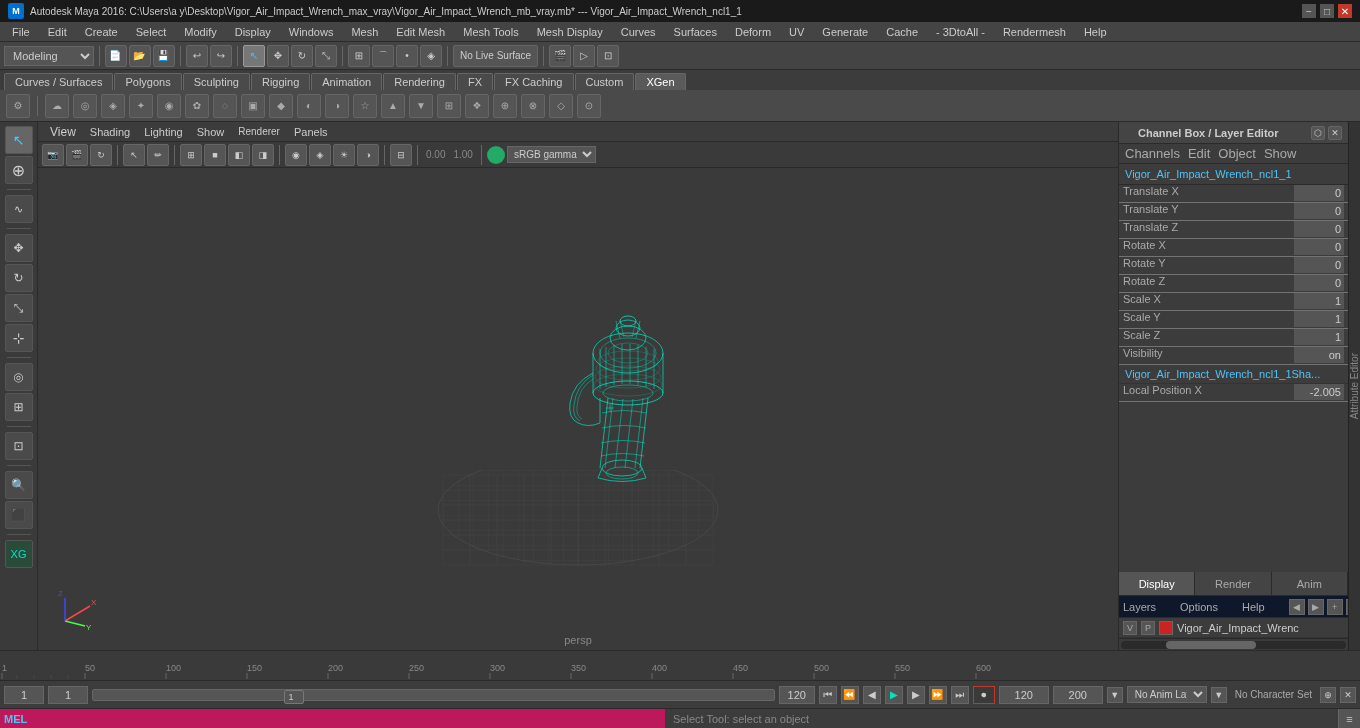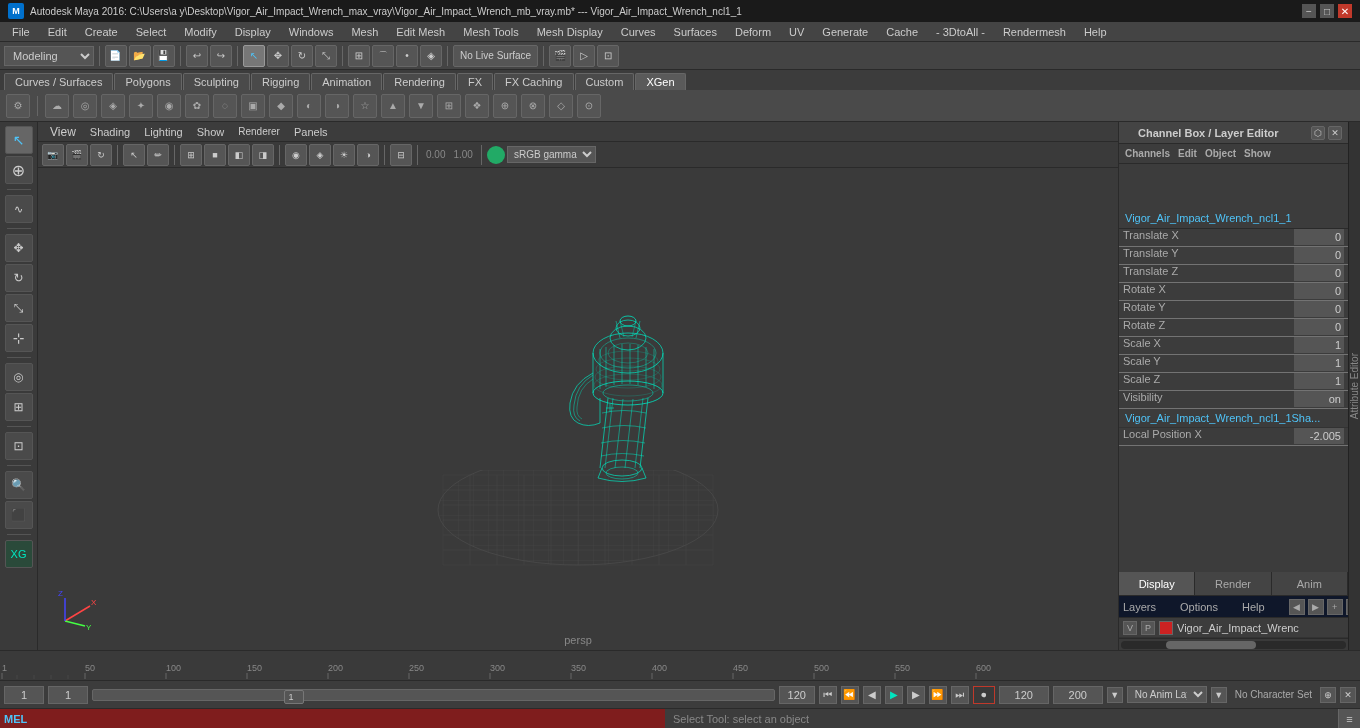--- a/index.html
+++ b/index.html
@@ -293,30 +293,28 @@
       height: 20px;
       background: #3c3c3c;
       display: flex;
       align-items: center;
       gap: 8px;
       padding: 0 6px;
       border-bottom: 1px solid #2a2a2a;
     }
     .channel-tab {
       color: #aaa;
-      font-size: 10px;
-      cursor: pointer;
-      font-weight: bold;
+      font-size: 13px;
+      cursor: pointer;
     }
     #object-name {
       padding: 4px 6px;
       font-size: 11px;
       color: #4fc3f7;
       border-bottom: 1px solid #2a2a2a;
-      margin-top: 44px;
     }
     .channel-row {
       display: flex;
       align-items: flex-start;
       height: 18px;
       padding: 0 4px;
       border-bottom: 1px solid #737373;
     }
     .channel-name {
       flex: 1;
@@ -533,21 +531,21 @@
       background: #3c3c3c;
       display: flex;
       align-items: center;
       border-top: 1px solid #2a2a2a;
     }
     #mel-input-area {
       display: flex;
       align-items: center;
       flex: 1;
       height: 100%;
-      background: #7f1d1d;
+      background: #be185d;
       padding: 0 4px;
       gap: 16px;
     }
     #mel-label {
       color: #4fc3f7;
       font-size: 11px;
       font-weight: bold;
     }
     #mel-input {
       flex: 1;

